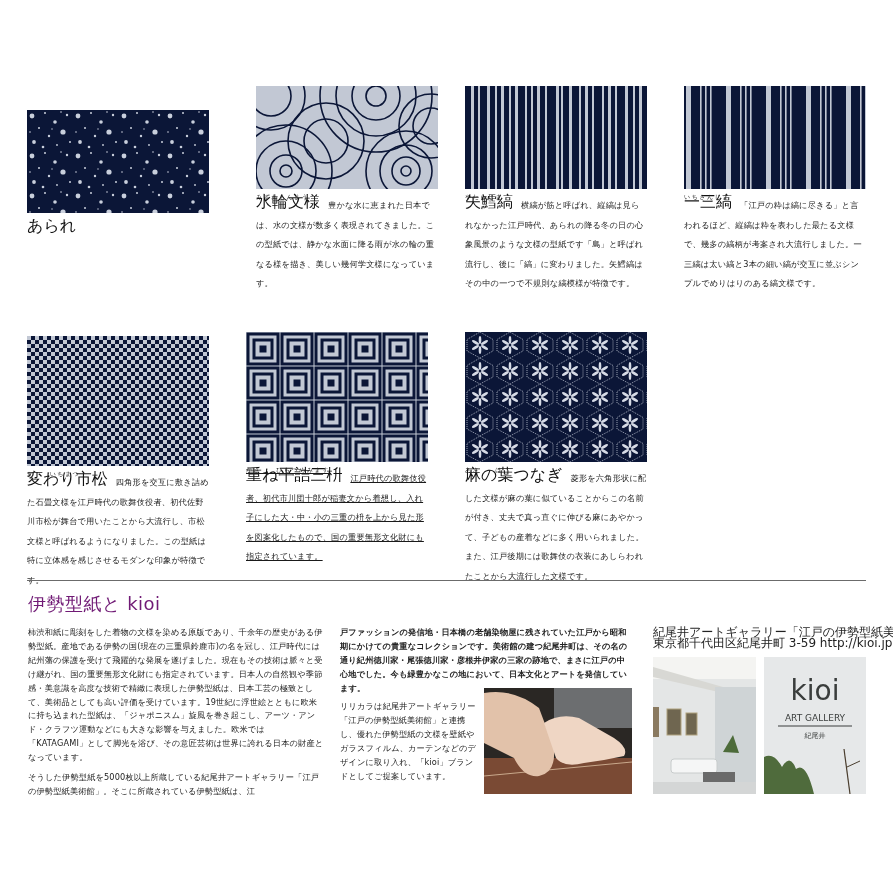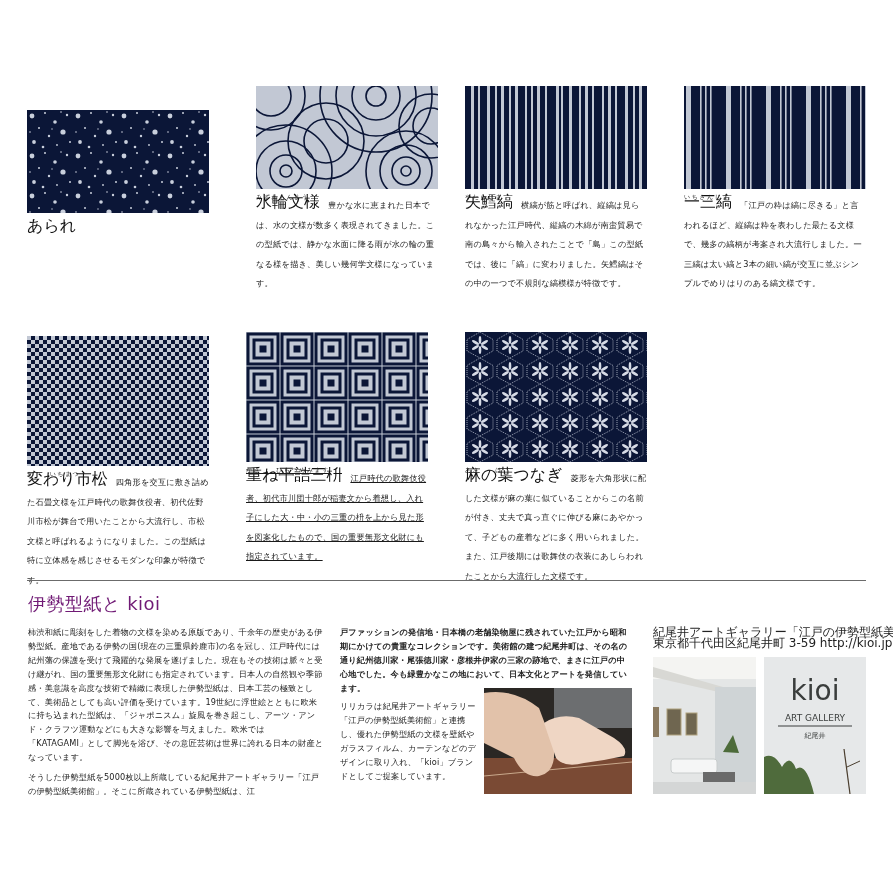--- a/index.html
+++ b/index.html
@@ -154,21 +154,21 @@
 <div class="tile" style="left:465px;top:86px;" data-name="pattern-card-yatarajima">
   <div class="swatch" data-name="yatarajima-pattern-image">
     <svg width="182" height="103">
         <rect width="182" height="103" fill="url(#p-yatara)"></rect>
       </svg>
   </div>
   <div class="cap">
     <div class="ruby" data-name="pattern-ruby">やたらじま</div>
     <div class="desc-wrap">
       <span class="ttl" data-name="pattern-title">矢鱈縞</span>
-      <span class="desc" data-name="pattern-description">横縞が筋と呼ばれ、縦縞は見られなかった江戸時代、縦縞の木綿が南蛮貿易で南の島々から輸入されたことで「島」この型紙では、後に「縞」に変わりました。矢鱈縞はその中の一つで不規則な縞模様が特徴です。</span>
+      <span class="desc" data-name="pattern-description">横縞が筋と呼ばれ、縦縞は見られなかった江戸時代、あられの降る冬の日の心象風景のような文様の型紙です「島」と呼ばれ流行し、後に「縞」に変わりました。矢鱈縞はその中の一つで不規則な縞模様が特徴です。</span>
     </div>
   </div>
 </div>
 
 <div class="tile" style="left:684px;top:86px;" data-name="pattern-card-ichisanjima">
   <div class="swatch" data-name="ichisanjima-pattern-image">
     <svg width="182" height="103">
         <rect width="182" height="103" fill="url(#p-ichisan)"></rect>
       </svg>
   </div>

